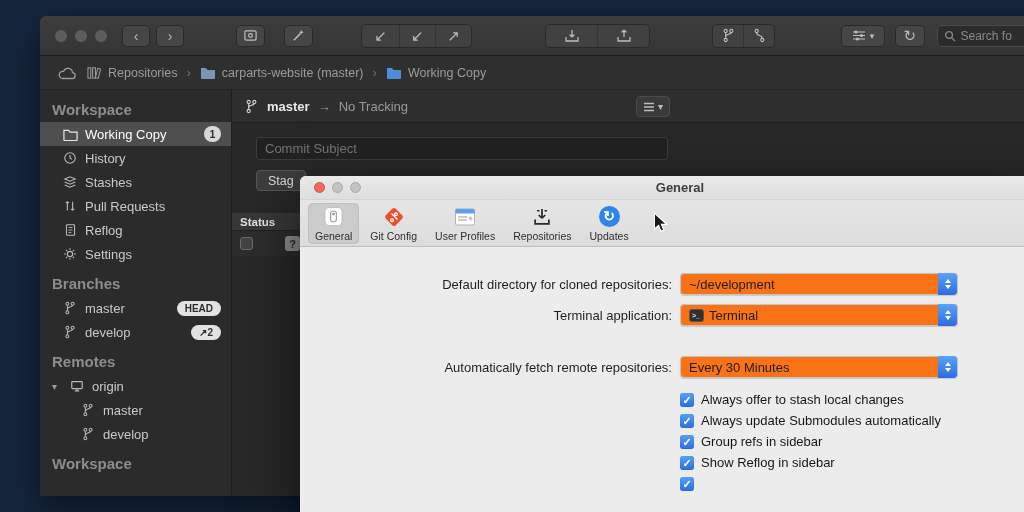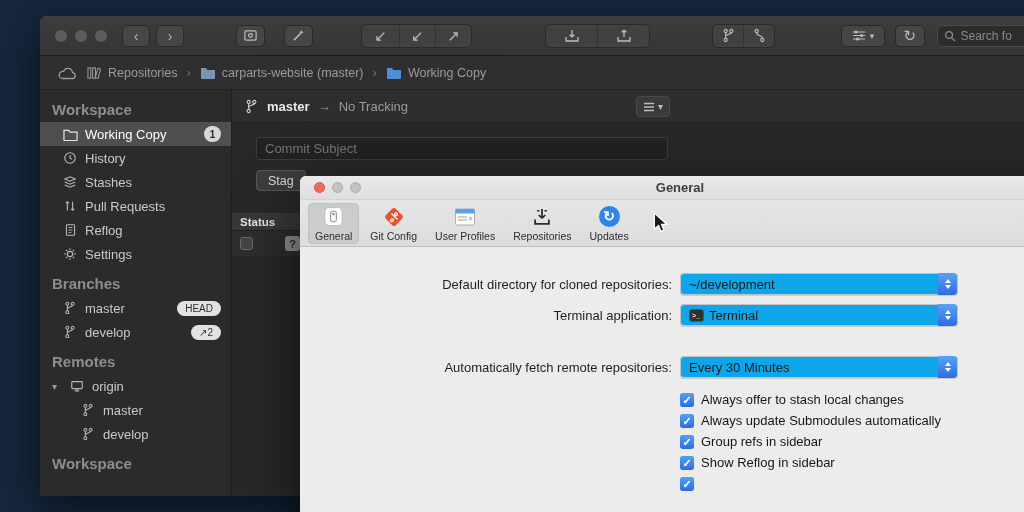--- a/index.html
+++ b/index.html
@@ -71,21 +71,21 @@
   .s-item.selected { background:#4f4f4f; color:#ffffff; }
   .s-item .ico { width:16px; height:16px; flex:none; color:#b9b9b9; display:flex; align-items:center; justify-content:center; }
   .s-item.selected .ico { color:#e5e5e5; }
   .badge-round {
     margin-left:auto; background:#d8d8d8; color:#2e2e2e;
     min-width:17px; height:16px; border-radius:9px;
     font-size:10.5px; font-weight:700; display:flex; align-items:center; justify-content:center; padding:0 5px;
   }
   .badge-pill {
     margin-left:auto; background:#e2e2e2; color:#2e2e2e;
-    height:15px; border-radius:8px; font-size:10px; font-weight:400;
+    height:15px; border-radius:8px; font-size:10px; font-weight:700;
     display:flex; align-items:center; justify-content:center; padding:0 8px;
   }
   .s-item.child { padding-left:40px; }
   .s-item .disclosure { color:#9a9a9a; font-size:10px; width:10px; }
 
   .main { flex:1; background:#282828; position:relative; }
   .branch-header {
     height:33px; background:#2e2e2e; border-bottom:1px solid #1f1f1f;
     display:flex; align-items:center; gap:8px; padding:0 12px; position:relative;
     font-size:13px;
@@ -162,21 +162,21 @@
   }
 
   .dlg-body { padding-top:26px; font-size:13px; }
   .form-row { display:flex; align-items:center; height:22px; }
   .form-row.mb9 { margin-bottom:9px; }
   .form-row.mb30 { margin-bottom:30px; }
   .form-row.mb11 { margin-bottom:11px; }
   .f-label { width:372px; text-align:right; color:#1f1f1f; flex:none; }
   .popup {
     margin-left:8px; width:278px; height:22px;
-    background:#0ea5e9; border:1px solid #c4c4c4; border-radius:4px;
+    background:#f97316; border:1px solid #c4c4c4; border-radius:4px;
     display:flex; align-items:center; position:relative;
     box-shadow:0 .5px 1px rgba(0,0,0,.15);
   }
   .popup .pv { padding-left:8px; color:#1d1d1d; font-size:13px; display:flex; align-items:center; gap:5px; }
   .stepper {
     position:absolute; right:0; top:-1px; width:19px; height:22px;
     background:linear-gradient(#58a3f8,#2c6ce2);
     border-radius:0 4px 4px 0;
     display:flex; flex-direction:column; align-items:center; justify-content:center; gap:2px;
   }

